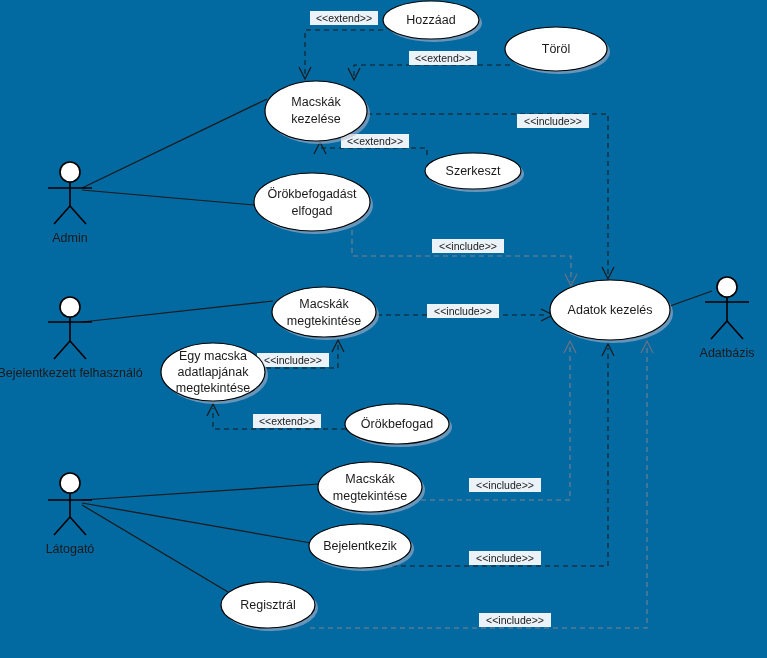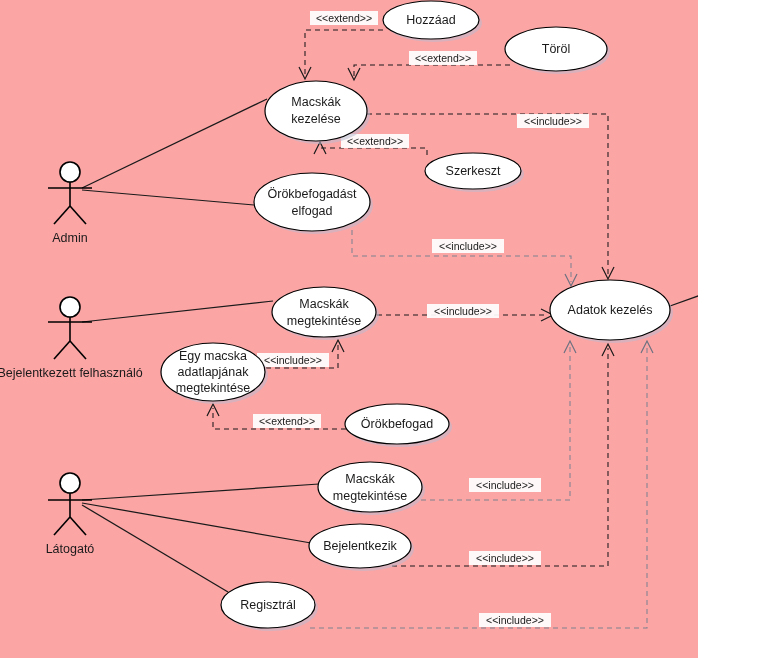--- a/index.html
+++ b/index.html
@@ -5,23 +5,23 @@
   html, body {
     margin: 0;
     padding: 0;
     background: #ffffff;
   }
   body {
     font-family: "Liberation Sans", sans-serif;
   }
   #diagram-root {
     position: relative;
-    width: 698px;
+    width: 767px;
     height: 658px;
-    background: #fca5a5;
+    background: #0369a1;
     overflow: hidden;
   }
   svg#uml {
     display: block;
     width: 767px;
     height: 658px;
   }
   .uc-ellipse {
     fill: #ffffff;
     stroke: #000000;

